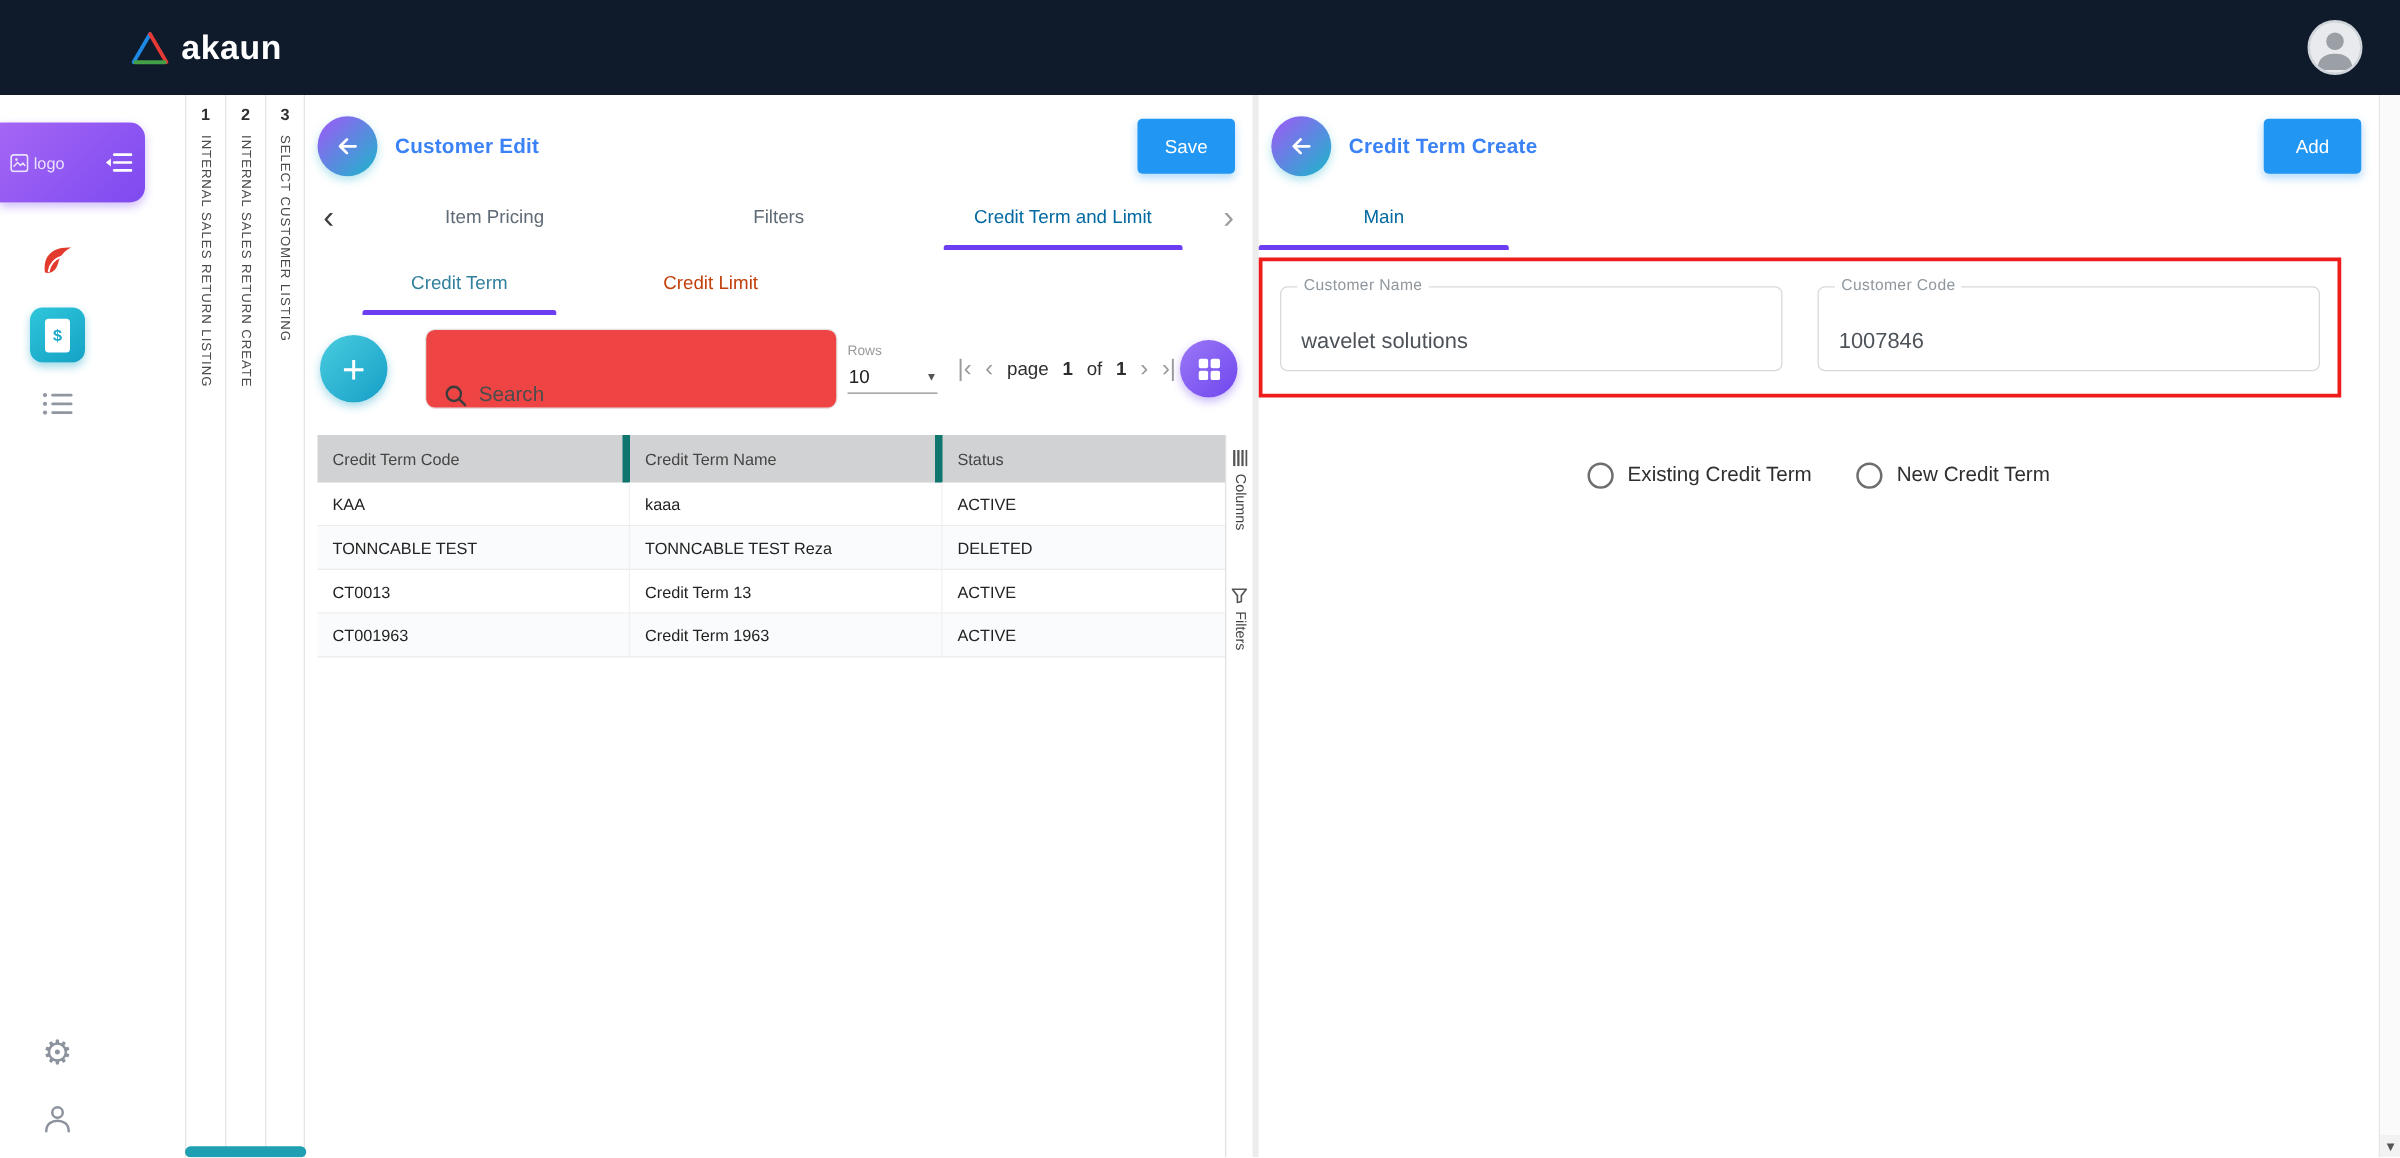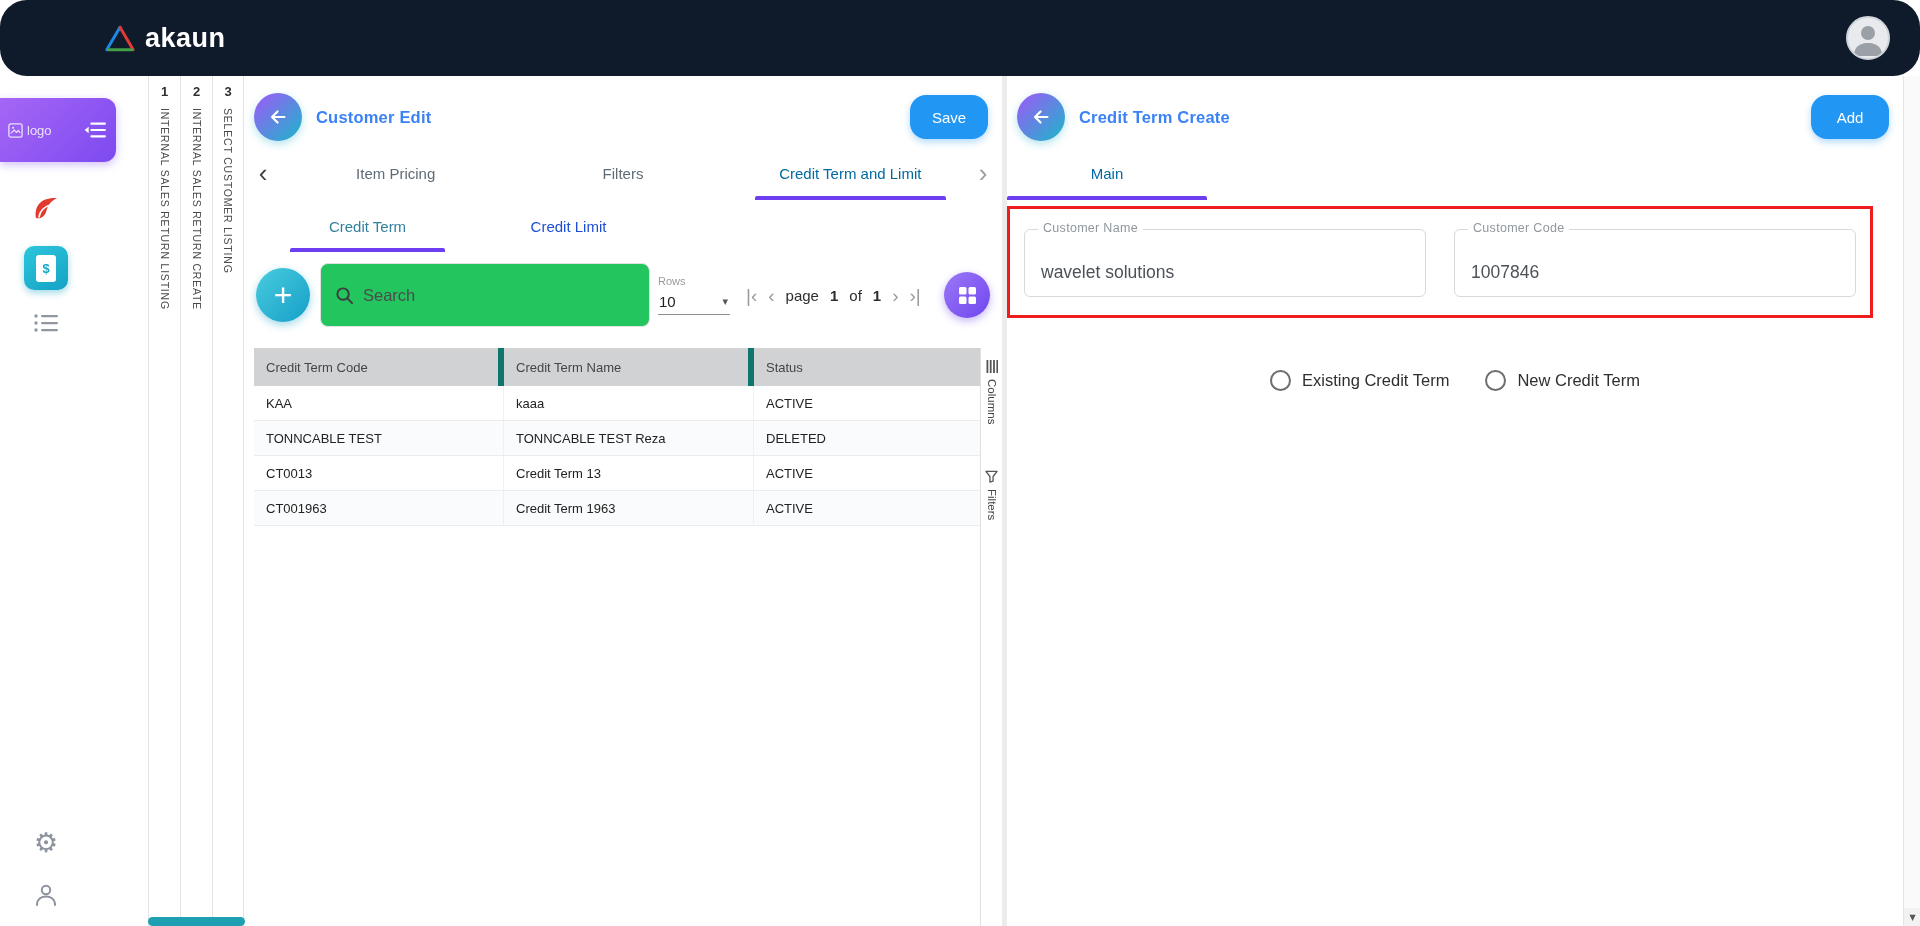--- a/index.html
+++ b/index.html
@@ -1,21 +1,21 @@
 <!DOCTYPE html>
 <html style="--topbar_bg: #0f1b2b; --primary_blue: #2196f3; --accent_purple: #6d3df2; --teal: #1fb4cd; --highlight_red: #ee1c1c;"><head>
 <meta charset="utf-8">
 <style>
   * { box-sizing: border-box; margin: 0; padding: 0; }
   html,body { width:1920px; height:926px; }
   body { font-family:"Liberation Sans", sans-serif; background:#fff; overflow:hidden; color:#333; }
   .page { position:relative; width:1920px; height:926px; overflow:hidden; background:#fff; }
 
   
-  .topbar { height:76px; background:var(--topbar_bg,#0f1b2b); display:flex; align-items:center; justify-content:space-between; padding:0 30px 0 104px;border-radius:27px; }
+  .topbar { height:76px; background:var(--topbar_bg,#0f1b2b); display:flex; align-items:center; justify-content:space-between; padding:0 30px 0 104px; }
   .brand { display:flex; align-items:center; gap:9px; cursor:pointer; }
   .brand-text { color:#fff; font-size:27px; font-weight:700; letter-spacing:.5px; }
   .avatar { width:44px; height:44px; border-radius:50%; background:#e8eaed; border:2px solid #cfd4da; display:flex; align-items:center; justify-content:center; overflow:hidden; }
 
   
   .shell { display:flex; height:850px; position:relative; }
 
   
   .sidebar { width:148px; position:relative; background:#fff; flex:none; }
   .logo-card { margin-top:22px; width:116px; height:64px; border-radius:0 12px 12px 0;
@@ -44,45 +44,45 @@
   .panel { background:#fff; }
   .panel-left { width:758px; flex:none; display:flex; flex-direction:column; }
   .panel-gap { width:5px; background:#ececec; flex:none; }
   .panel-right { flex:1; display:flex; flex-direction:column; min-width:0; }
 
   .panel-header { height:70px; display:flex; align-items:center; padding:12px 14px 0 10px; gap:14px; }
   .back-btn { width:48px; height:48px; border-radius:50%; border:none; cursor:pointer;
     background:linear-gradient(135deg,#9a5cf5 5%,#21b3cc 95%);
     display:flex; align-items:center; justify-content:center; box-shadow:0 3px 8px rgba(33,179,204,.35); flex:none; }
   .panel-title { font-size:16.5px; font-weight:700; color:#3b82f6; letter-spacing:.2px; }
-  .primary-btn { margin-left:auto; min-width:78px; height:44px; border:none; border-radius:16px; cursor:pointer;
+  .primary-btn { margin-left:auto; min-width:78px; height:44px; border:none; border-radius:4px; cursor:pointer;
     background:var(--primary_blue,#2196f3); color:#fff; font-size:15px; font-family:inherit;
     box-shadow:0 3px 7px rgba(33,150,243,.35); padding:4px 18px; }
 
   .tabs-row { height:54px; display:flex; align-items:stretch; }
   .chev { width:38px; display:flex; align-items:center; justify-content:center; font-size:26px; color:#3f3f3f; cursor:pointer; user-select:none; }
   .chev.right { color:#9e9e9e; }
   .tab { flex:1; display:flex; align-items:center; justify-content:center; font-size:15px; color:#5f6b76; cursor:pointer; position:relative; }
   .tab.active { color:#0369a1;text-align:right; }
   .tab.active::after { content:""; position:absolute; left:8%; right:8%; bottom:0; height:4px; background:var(--accent_purple,#6d3df2); border-radius:2px 2px 0 0; }
   .tab.fixed { flex:none; width:200px; }
   .tab.fixed.active::after { left:0; right:0; }
 
   .subtabs-row { height:52px; display:flex; align-items:stretch; padding-left:46px; gap:46px; }
-  .subtab { width:155px; display:flex; align-items:center; justify-content:center; font-size:15px; color:#1d4ed8; cursor:pointer; position:relative; }
+  .subtab { width:155px; display:flex; align-items:center; justify-content:center; font-size:15px; color:#c2410c; cursor:pointer; position:relative; }
   .subtab.active { color:#31809e; }
   .subtab.active::after { content:""; position:absolute; left:0; right:0; bottom:0; height:4px; background:var(--accent_purple,#6d3df2); border-radius:2px 2px 0 0; }
 
   
   .toolbar { height:86px; display:flex; align-items:center; padding:0 12px; }
   .circle-btn { border:none; border-radius:50%; cursor:pointer; display:flex; align-items:center; justify-content:center; flex:none; }
   .add-circle { width:54px; height:54px; background:linear-gradient(135deg,#49ccdf 0%,#169fc7 100%);
     color:#fff; font-size:32px; font-weight:400; line-height:1; box-shadow:0 3px 8px rgba(22,159,199,.4); }
-  .search-box { margin-left:10px; width:330px; height:64px; border:1px solid #e2e2e2; border-radius:8px;
-    display:flex; align-items:center; gap:9px; padding:0 14px; background:#22c55e; }
+  .search-box { margin-left:30px; width:330px; height:64px; border:1px solid #e2e2e2; border-radius:8px;
+    display:flex; align-items:flex-end; gap:9px; padding:0 14px; background:#ef4444; }
   .search-box input { border:none; outline:none; flex:1; font-size:16.5px; font-family:inherit; color:#333; background:transparent; }
   .search-box input::placeholder { color:#4c4c4c; opacity:1; }
   .rows-select { margin-left:8px; width:72px; cursor:pointer; }
   .rows-label { font-size:11px; color:#9a9a9a; display:block; }
   .rows-value-row { display:flex; align-items:center; justify-content:space-between; border-bottom:1px solid #8f8f8f; padding:3px 2px 4px 1px; margin-top:3px; }
   .rows-value { font-size:15px; color:#222; }
   .rows-caret { font-size:11px; color:#555; }
   .pagination { margin-left:16px; display:flex; align-items:center; gap:11px; font-size:15px; color:#2e2e2e; }
   .pg-ctrl { color:#9a9a9a; font-size:19px; cursor:pointer; user-select:none; line-height:1; }
   .pg-num { font-weight:700; }

